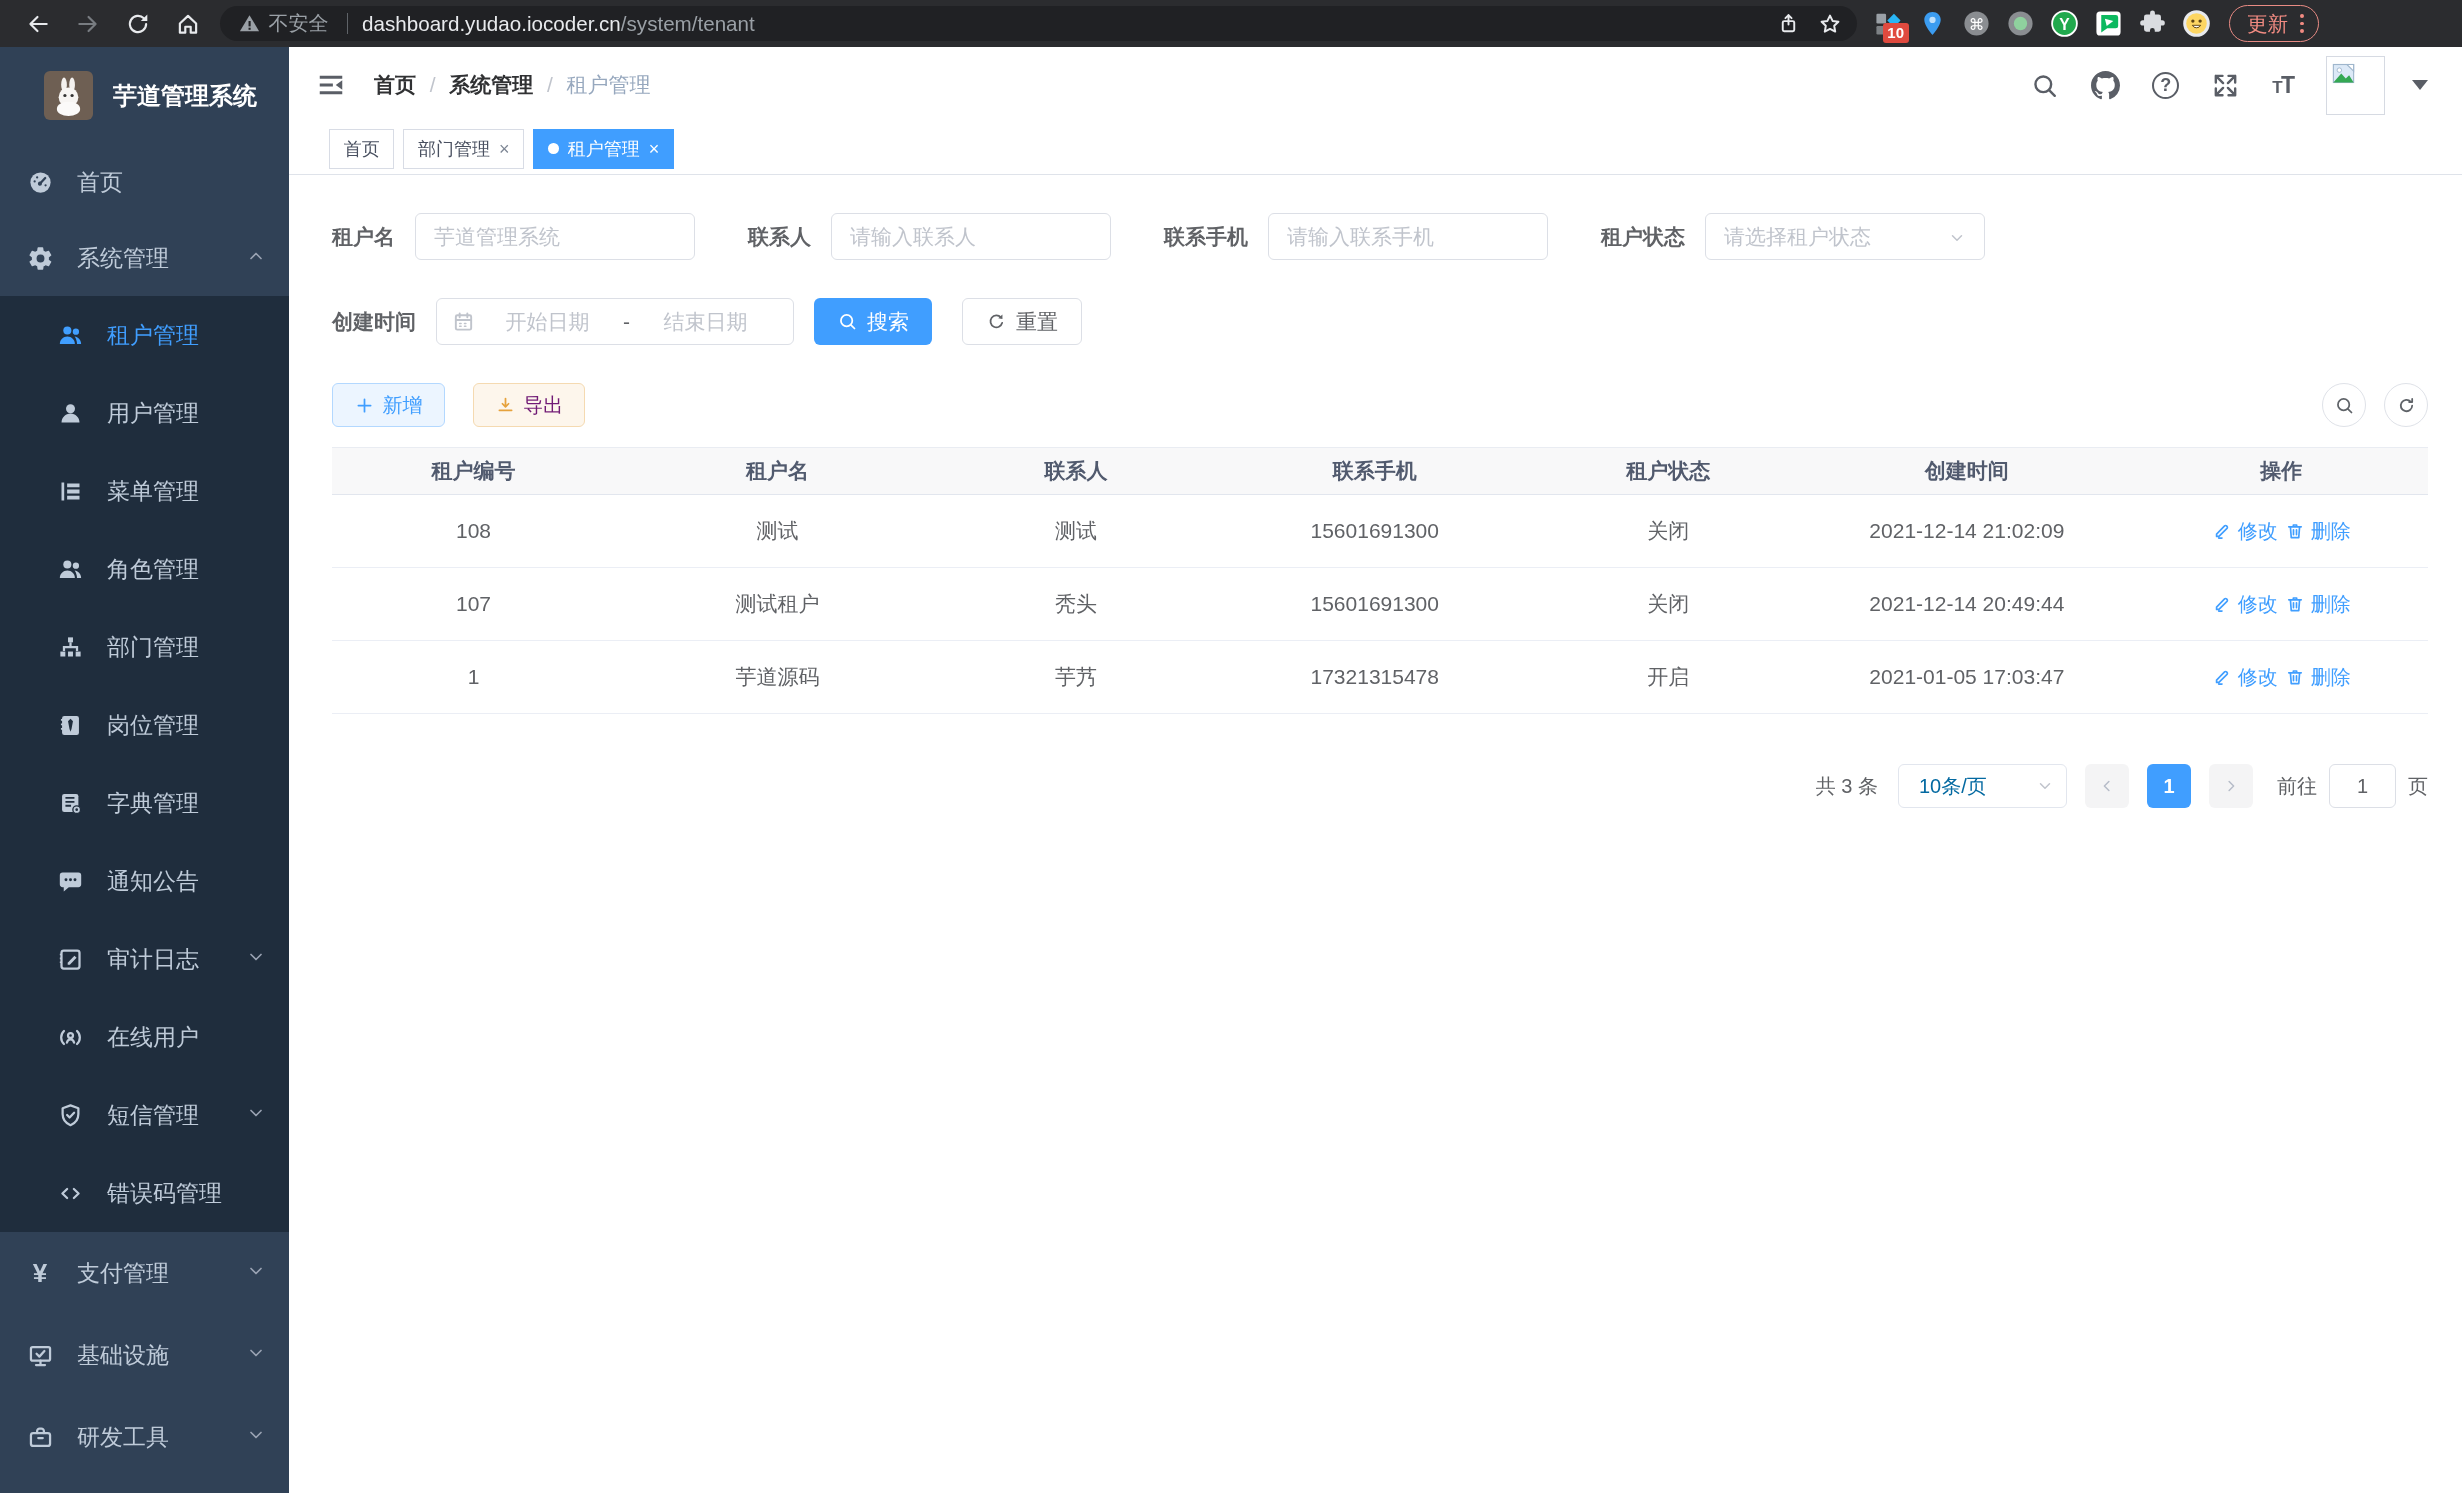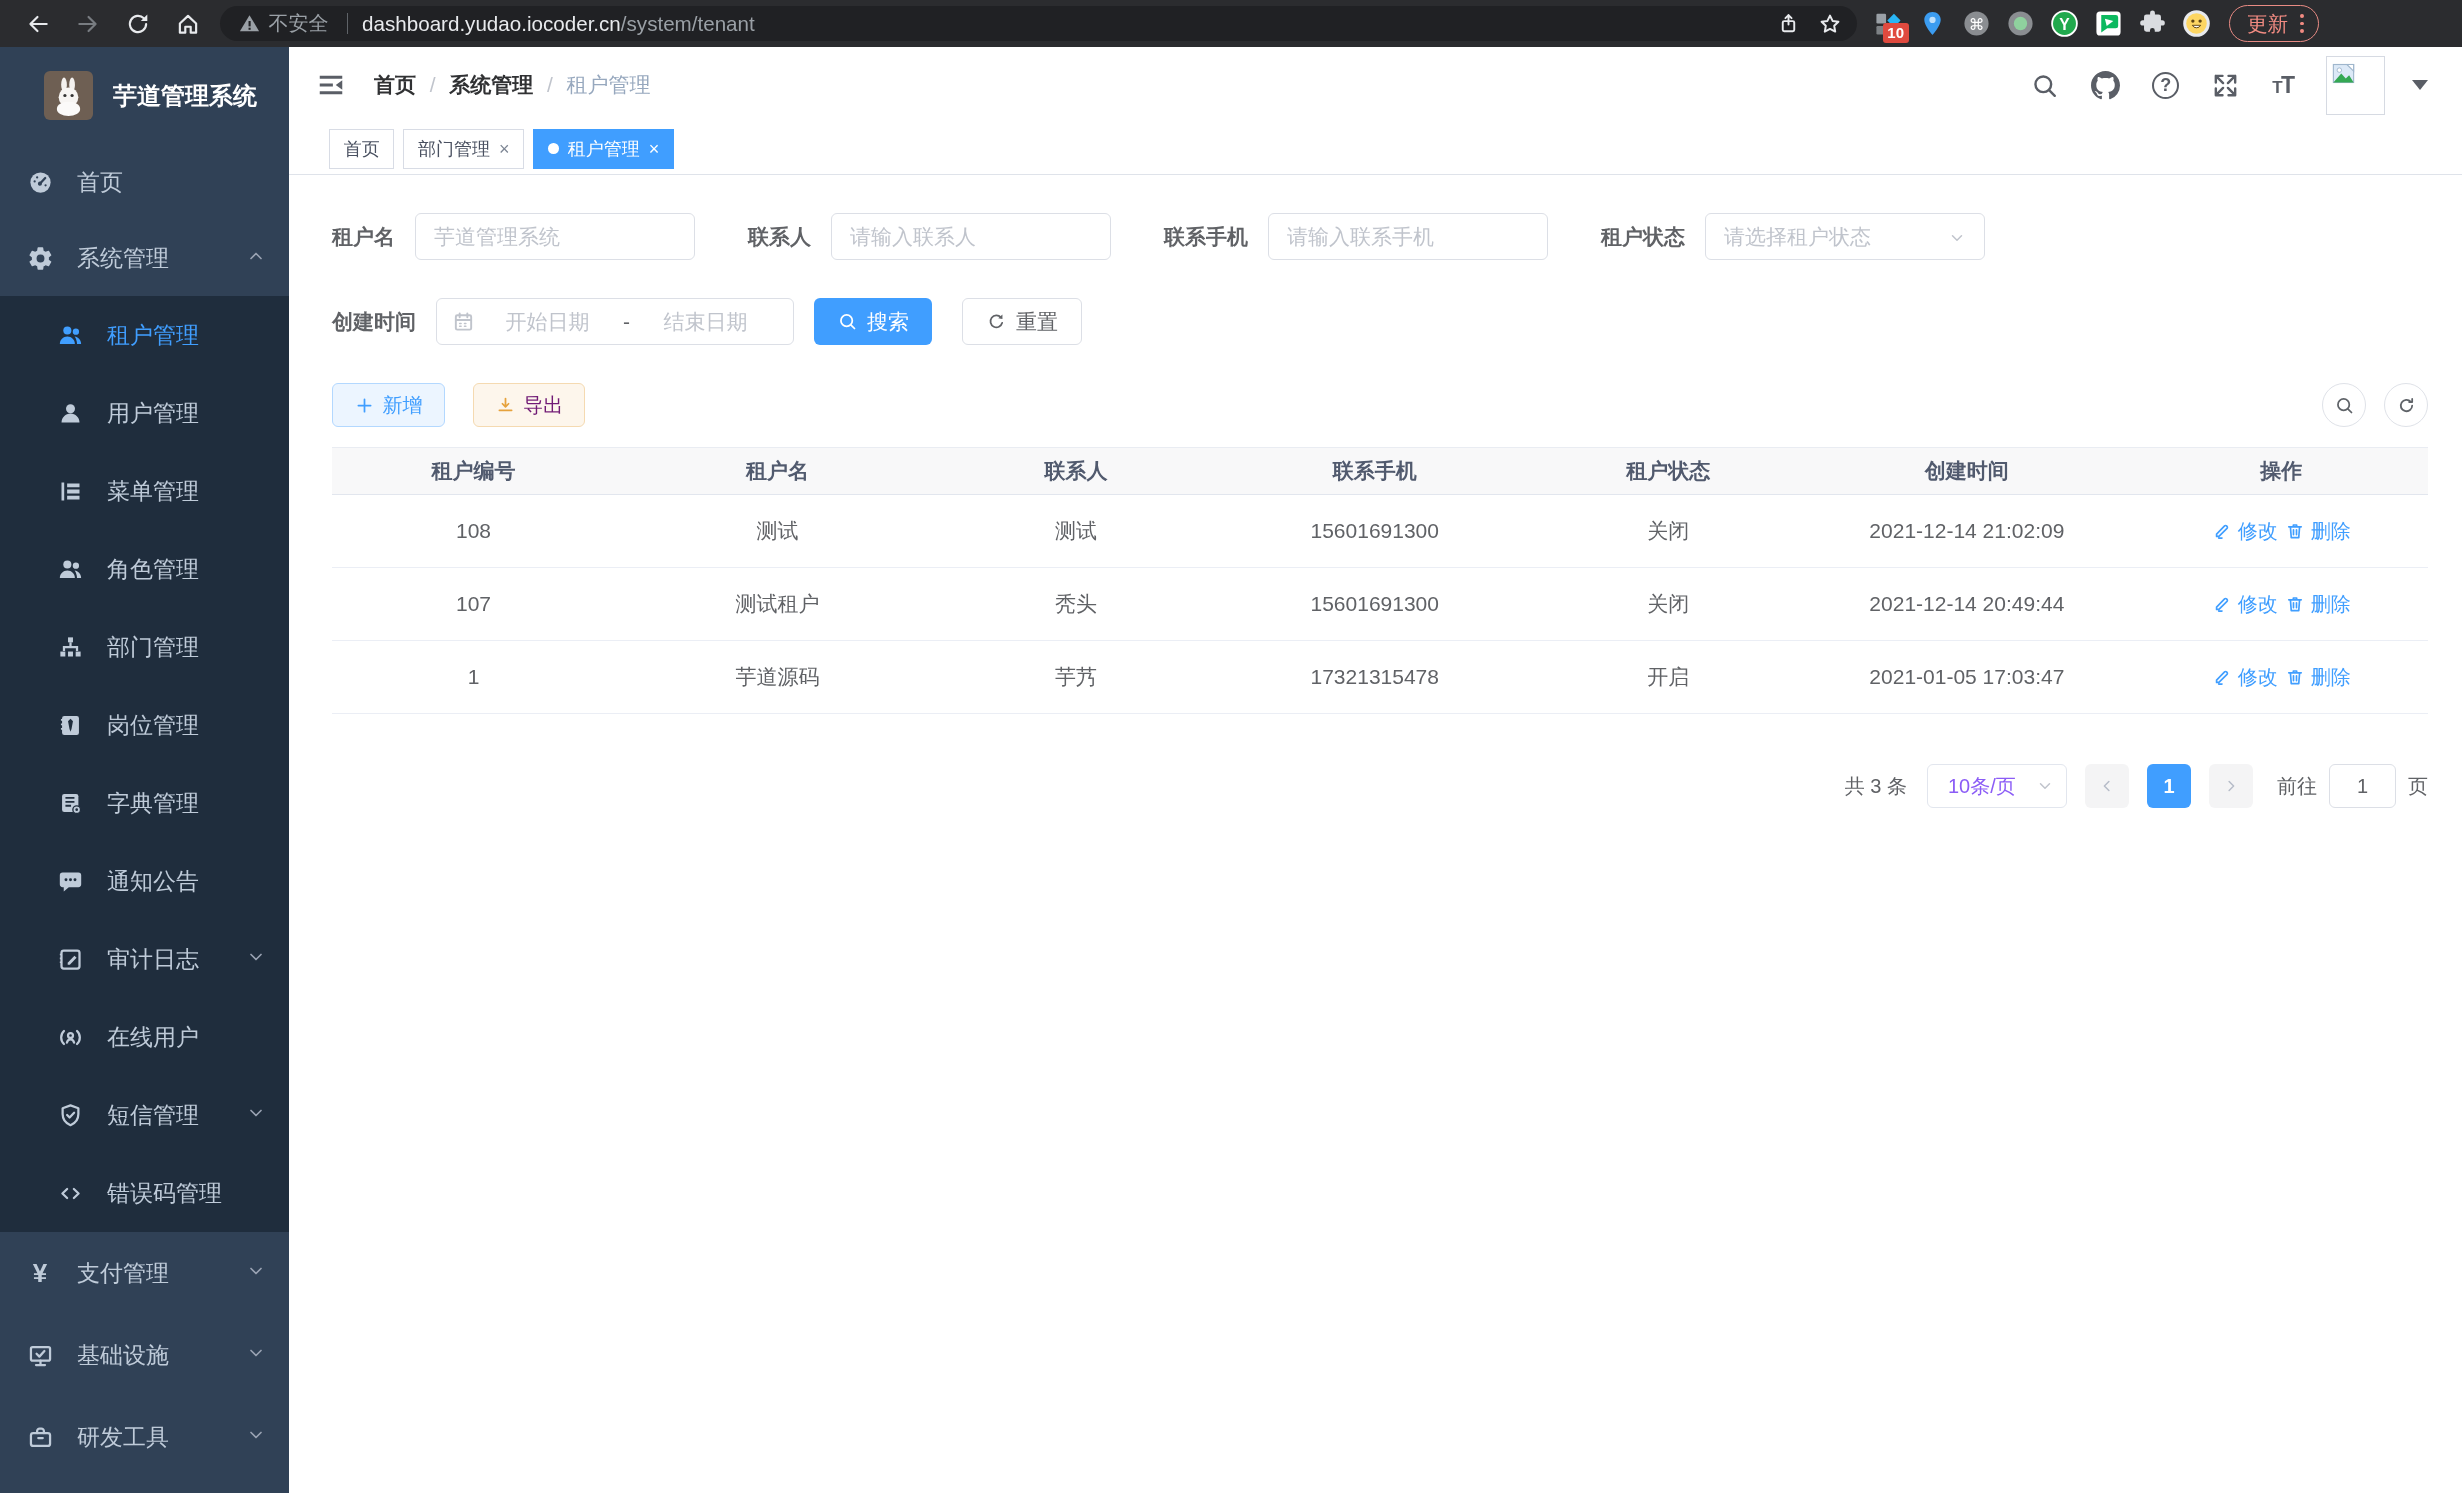--- a/index.html
+++ b/index.html
@@ -111,22 +111,22 @@
   th { height:47px; background:#f8f8f9; color:#515a6e; font-size:21px; font-weight:bold; text-align:center;
     border-top:1.5px solid #e9ecf2; border-bottom:1.5px solid #e2e6ee; }
   td { height:73px; color:#606266; font-size:21px; text-align:center; border-bottom:1.5px solid #ebeef5; }
   .ops { display:flex; justify-content:center; gap:7px; }
   .oplink { color:#409eff; font-size:20px; display:inline-flex; align-items:center; gap:6px; cursor:pointer; }
   .oplink svg { width:20px; height:20px; stroke:#409eff; }
 
   
   .pager { display:flex; justify-content:flex-end; align-items:center; margin-top:50px; font-size:20px; color:#606266; }
   .ptotal { margin-right:20px; }
-  .psel { width:140px; height:44px; border:1.5px solid #e2e6ee; border-radius:6px; display:flex; align-items:center;
-    justify-content:space-between; padding:0 12px 0 20px; color:#8b5cf6; }
+  .psel { width:169px; height:44px; border:1.5px solid #e2e6ee; border-radius:6px; display:flex; align-items:center;
+    justify-content:space-between; padding:0 12px 0 20px; color:#0369a1; }
   .pbtn { width:44px; height:44px; background:#f4f4f5; border-radius:6px; margin-left:18px;
     display:flex; align-items:center; justify-content:center; cursor:pointer; }
   .pbtn svg { width:18px; height:18px; stroke:#b6bcc8; }
   .pcur { width:44px; height:44px; background:#409eff; color:#fff; border-radius:6px; margin-left:18px;
     display:flex; align-items:center; justify-content:center; font-weight:bold; }
   .pgoto { margin-left:24px; }
   .pginput { width:67px; height:44px; border:1.5px solid #dcdfe6; border-radius:6px; display:inline-flex;
     align-items:center; justify-content:center; margin:0 12px; color:#606266; }
 
   .s2 { fill:none; stroke-width:2; stroke-linecap:round; stroke-linejoin:round; }

